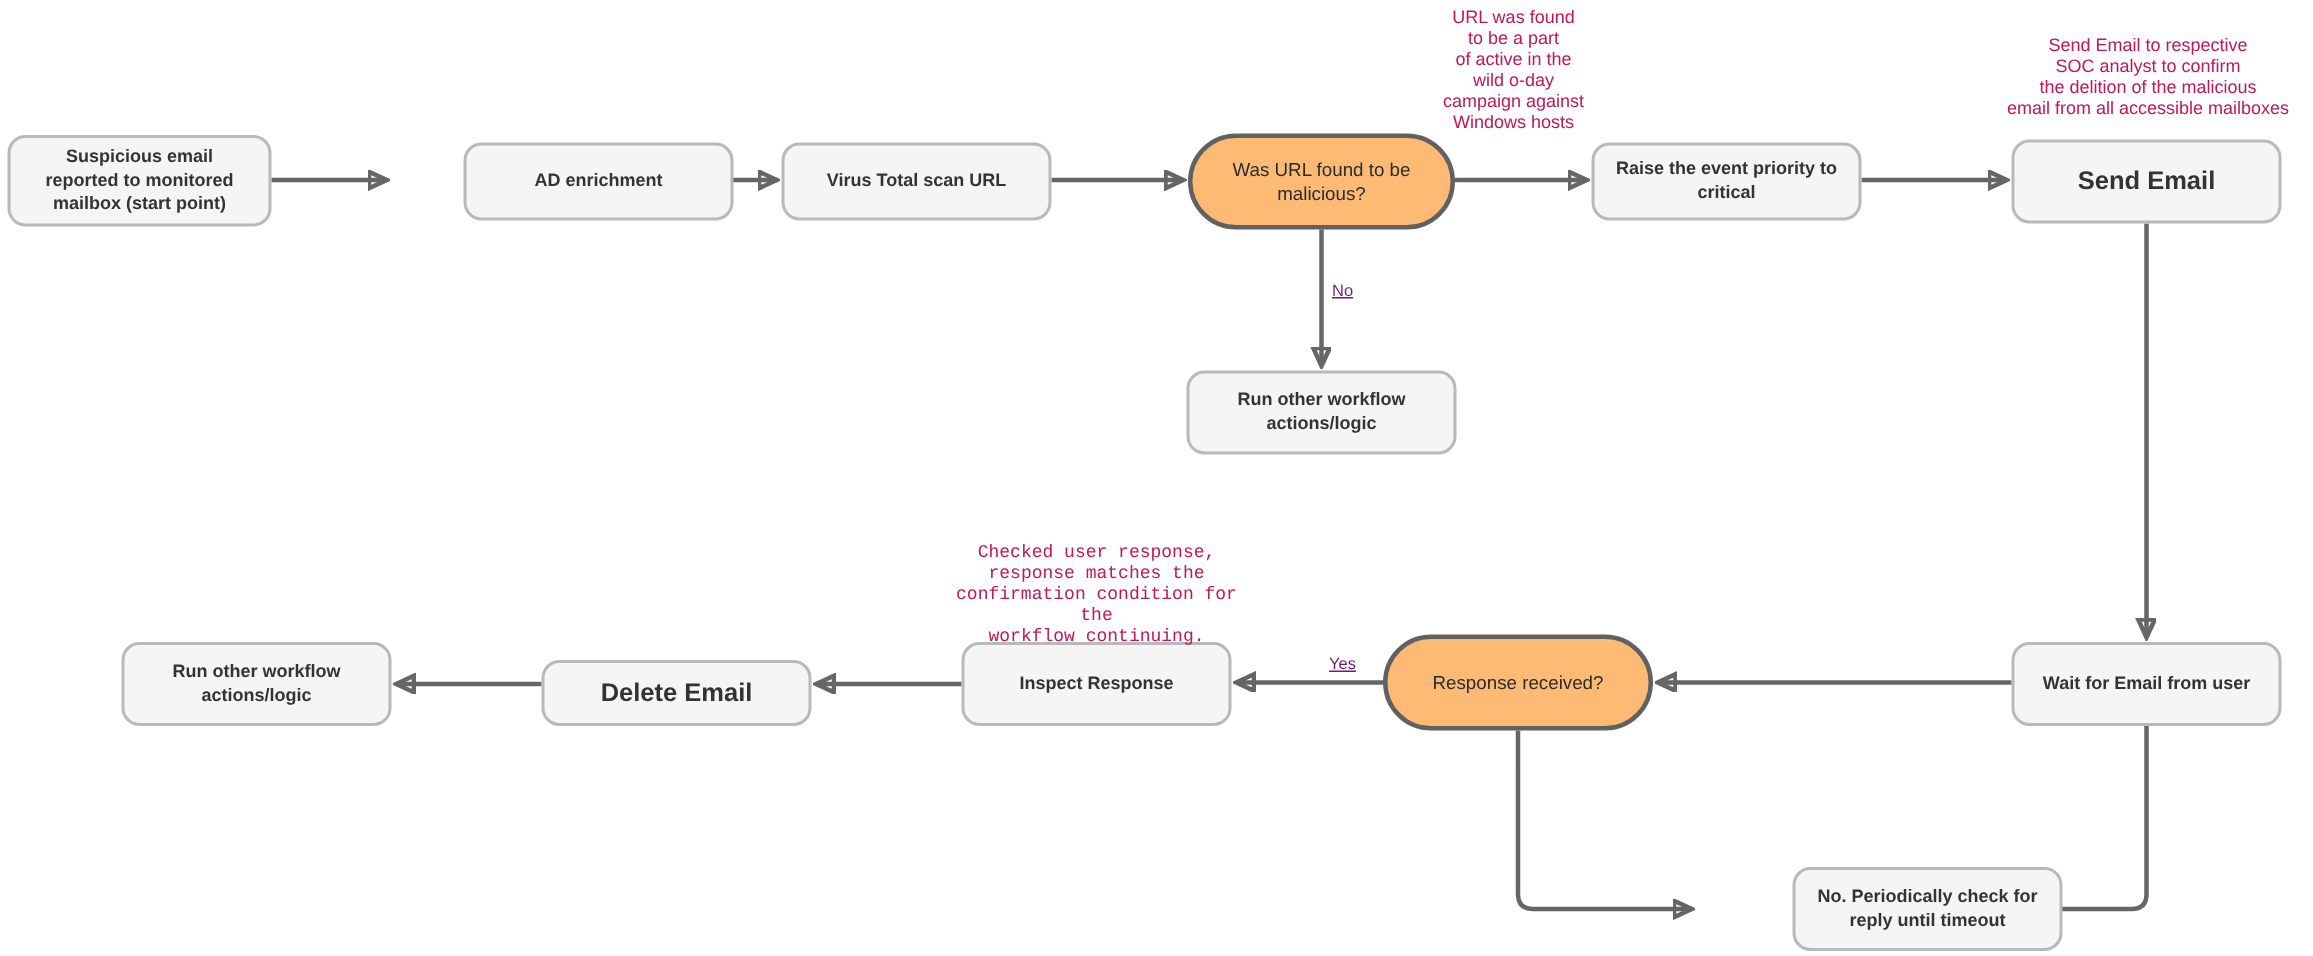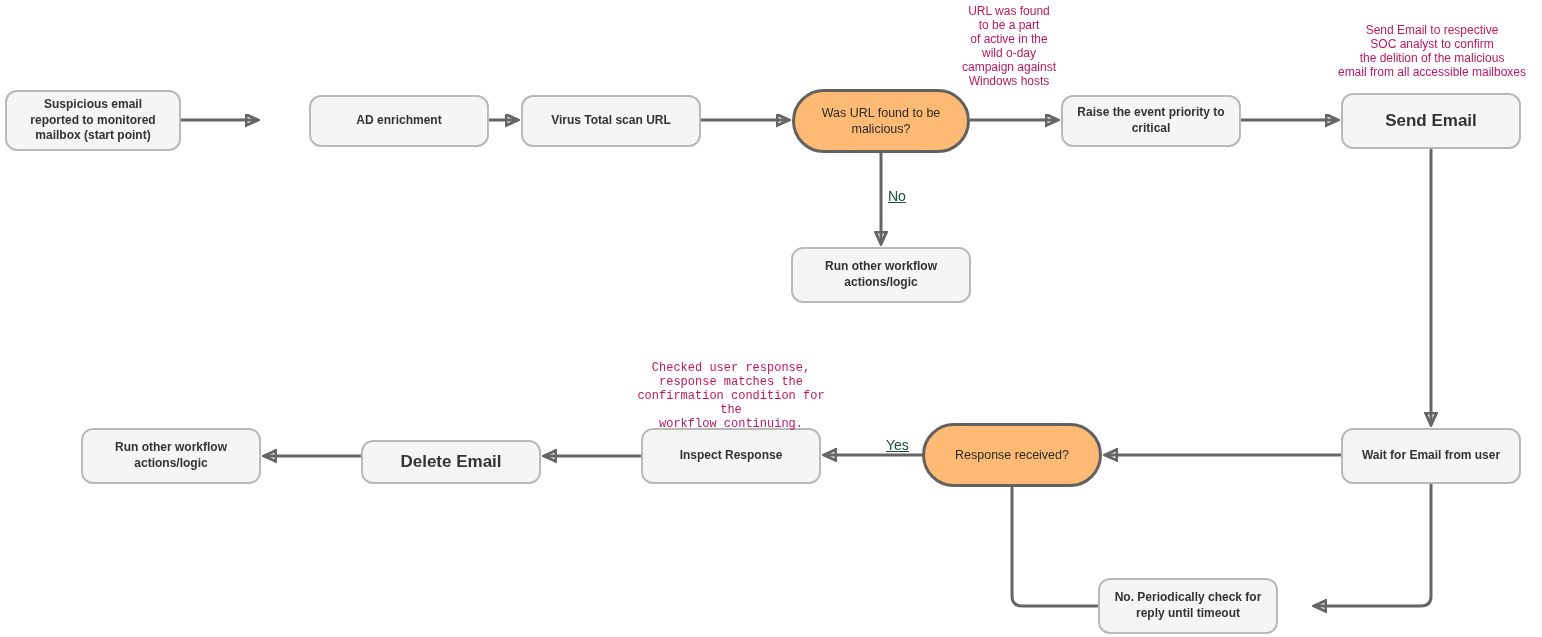--- a/index.html
+++ b/index.html
@@ -8,35 +8,35 @@
   #edges{position:absolute;left:0;top:0;width:1542px;height:637px;}
   #edges line,#edges path{stroke:#666666;stroke-width:3;fill:none;}
   .node{position:absolute;box-sizing:border-box;display:flex;align-items:center;justify-content:center;
         text-align:center;background:#f5f5f5;border:2px solid #b9b9b9;border-radius:12px;
         font-weight:bold;font-size:12px;line-height:1.3;color:#333;padding:0 6px;}
   .node.big{font-size:17px;}
   .node.decision{background:#fdba74;border:3px solid #616161;border-radius:34px;
                  font-weight:normal;font-size:12.5px;color:#2b2b2b;padding:0 12px;}
   .annotation{position:absolute;white-space:pre-line;text-align:center;
               font-size:12px;line-height:14px;color:#be185d;}
-  .edge-label{position:absolute;font-size:14px;color:#14532d;background:#fff;padding:0 2px;text-decoration:underline;}
+  .edge-label{position:absolute;font-size:11px;color:#701a75;background:#fff;padding:0 2px;text-decoration:underline;}
   
   #n-start{left:5px;top:90px;width:176px;height:61px;padding:0 22px;}
   #n-ad{left:261px;top:95px;width:180px;height:52px;margin-left:48px;}
   #n-vt{left:521px;top:95px;width:180px;height:52px;}
   #n-dec1{left:792px;top:89px;width:178px;height:64px;}
   #n-raise{left:1061px;top:95px;width:180px;height:52px;}
   #n-send{left:1341px;top:93px;width:180px;height:56px;}
   #n-runother1{left:791px;top:247px;width:180px;height:56px;padding:0 30px;}
   #n-runother2{left:81px;top:428px;width:180px;height:56px;padding:0 30px;}
   #n-delete{left:361px;top:428px;width:180px;height:44px;margin-top:12px;}
   #n-inspect{left:641px;top:428px;width:180px;height:56px;}
   #n-dec2{left:922px;top:423px;width:180px;height:64px;}
   #n-wait{left:1341px;top:428px;width:180px;height:56px;}
-  #n-periodic{left:1098px;top:578px;width:180px;height:56px;}
+  #n-periodic{left:1195px;top:578px;width:180px;height:56px;}
   #a-url{left:929px;top:4px;width:160px;}
   #a-send{left:1322px;top:23px;width:220px;}
   #a-inspect{left:626px;top:361px;width:210px;font-family:Liberation Mono, monospace;}
   #lbl-no{left:886px;top:188px;}
   #lbl-yes{left:884px;top:437px;}
 </style>
 </head>
 <body>
 
 <div id="canvas">

